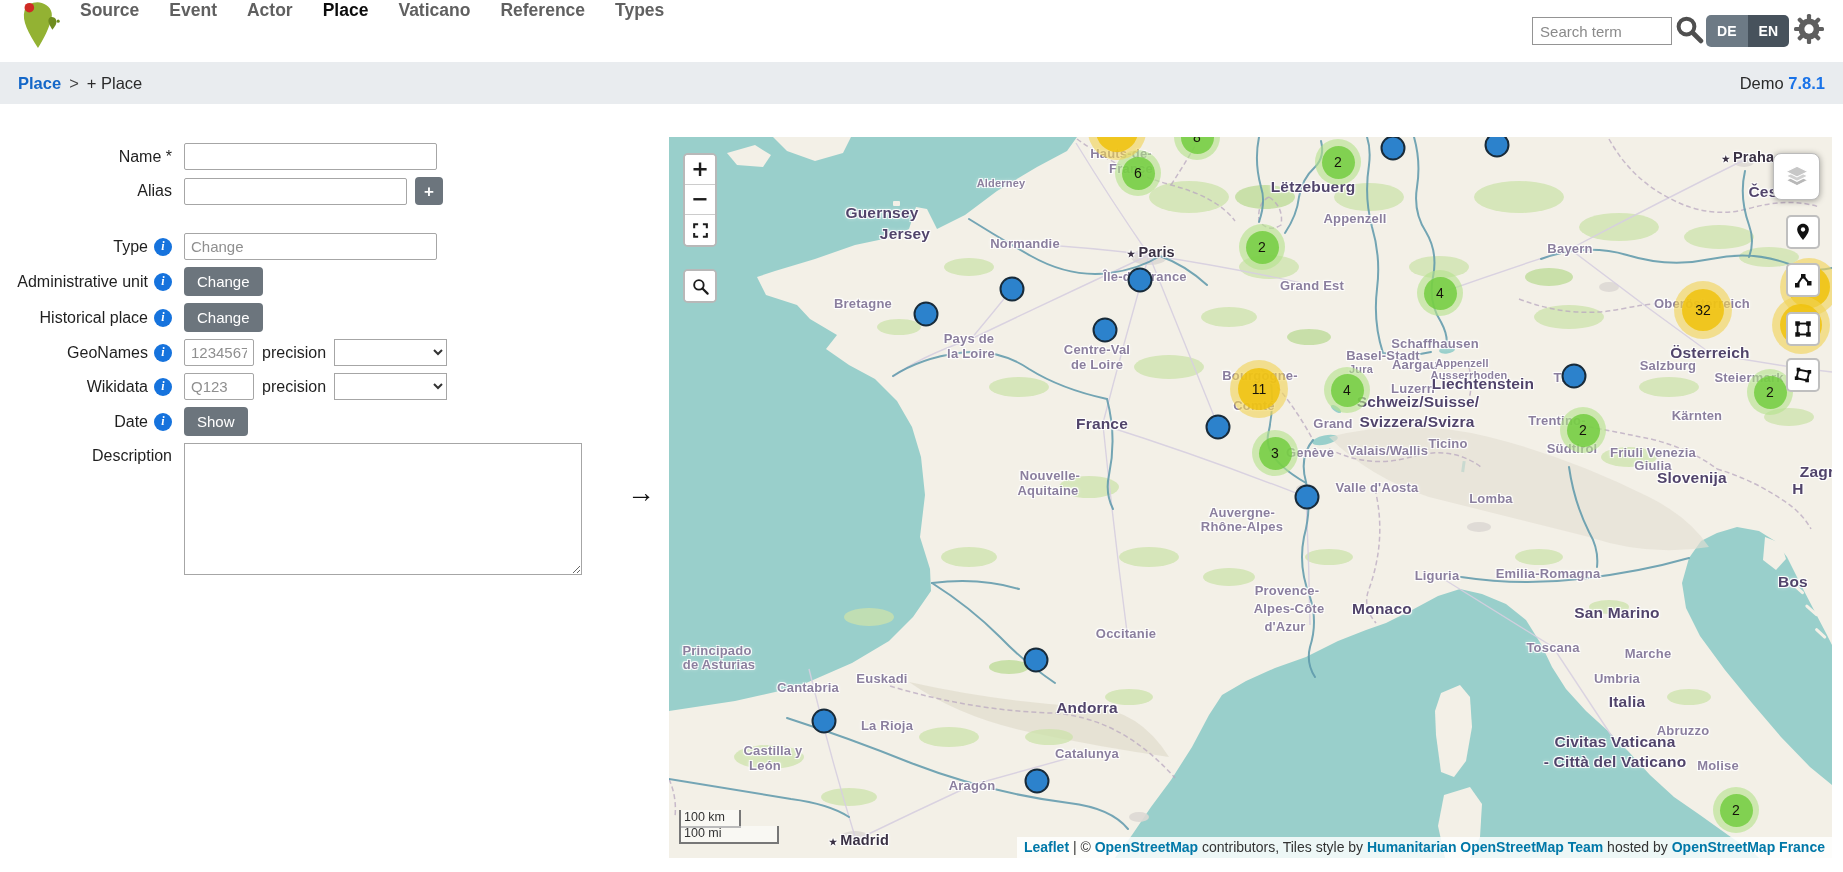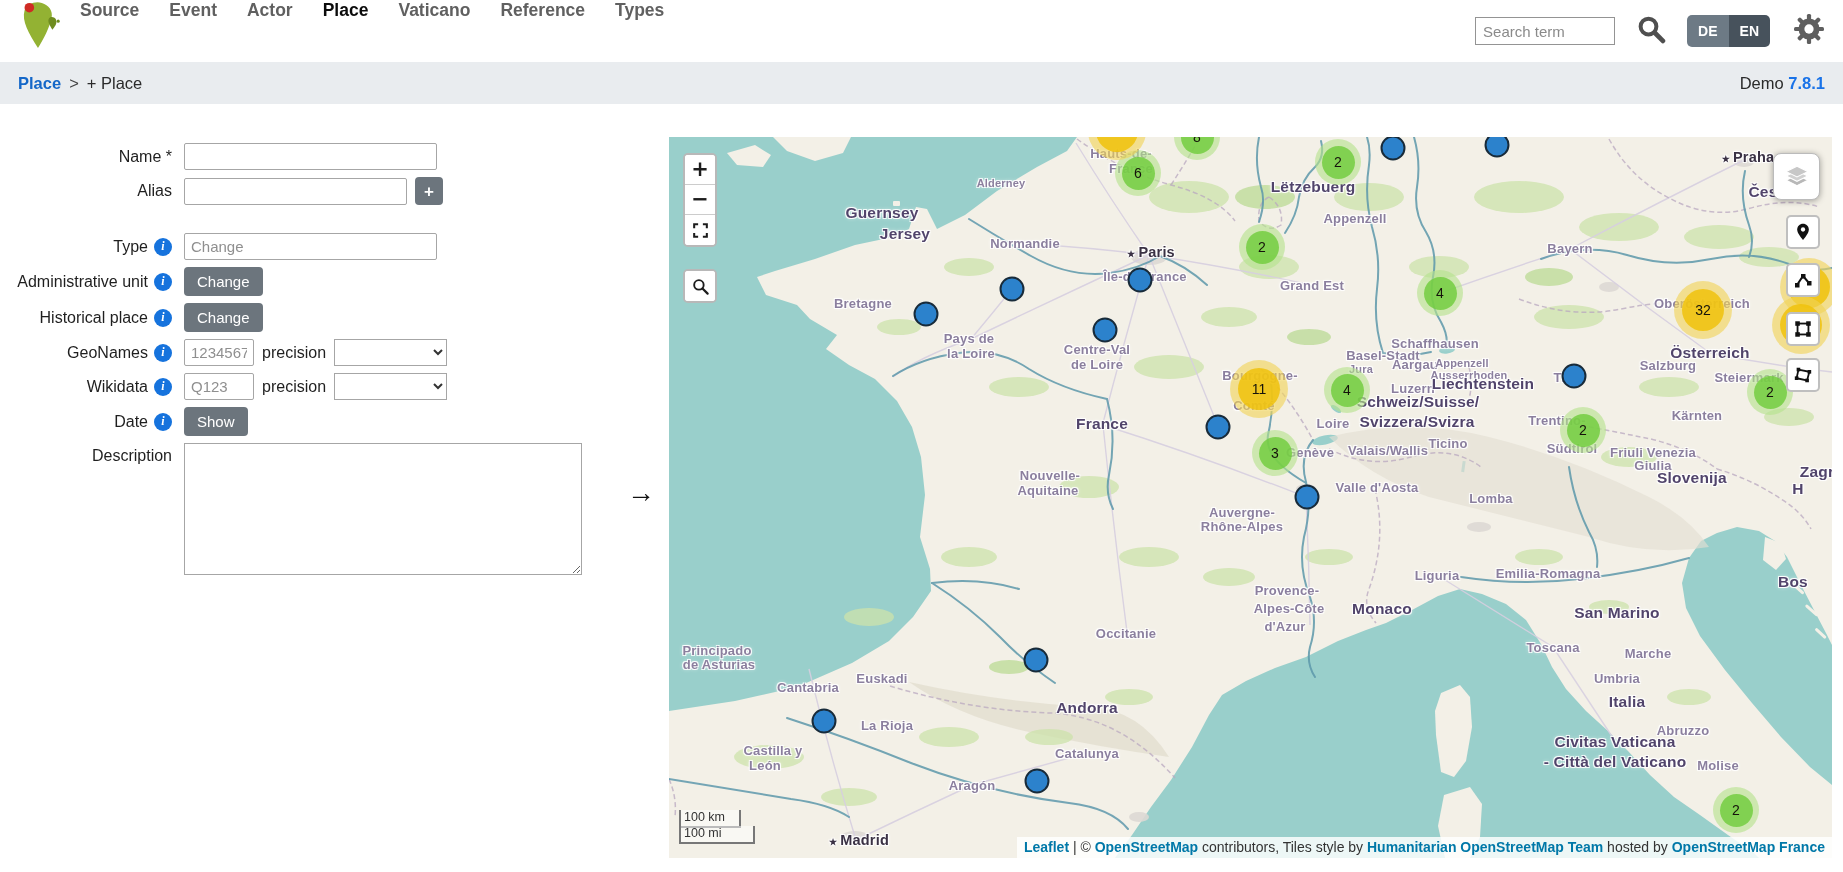--- a/index.html
+++ b/index.html
@@ -5,21 +5,21 @@
   * { margin:0; padding:0; box-sizing:border-box; }
   body { font-family:"Liberation Sans", sans-serif; background:#fff; }
   .page { position:relative; width:1843px; height:872px; overflow:hidden; background:#fff; }
 
   
   .topnav { position:absolute; left:0; top:0; width:1843px; height:76px; background:#fff; display:flex; align-items:flex-start; }
   .logo { margin:0 20px 0 16px; }
   .nav-items { display:flex; gap:30px; align-items:center; }
   .nav-item { font-size:17.5px; font-weight:700; color:#606060; cursor:pointer; }
   .nav-item.active { color:#0b0b0b; }
-  .nav-right { position:absolute; right:16px; top:0; height:62px; display:flex; align-items:center; gap:21px; }
+  .nav-right { position:absolute; right:16px; top:0; height:62px; display:flex; align-items:center; gap:2px; }
   .search-box { width:140px; height:28px; border:1px solid #949494; padding:0 7px; font:15px "Liberation Sans",sans-serif; color:#333; }
   .search-box::placeholder { color:#8a8a8a; }
   .lang-group { display:flex; border-radius:5px; overflow:hidden; }
   .lang-btn { color:#fff; font-size:14px; font-weight:700; padding:8px 11px; border:none; cursor:pointer; }
   .lang-de { background:#6d7a85; }
   .lang-en { background:#47525c; }
 
   
   .crumbbar { position:absolute; left:0; top:62px; width:1843px; height:42px; background:#e9ecef; display:flex; align-items:center; padding:0 18px; font-size:16.5px; color:#2b2b2b; }
   .crumb-link { color:#1467c8; font-weight:700; cursor:pointer; }
@@ -69,21 +69,21 @@
   .pt { position:absolute; width:25px; height:25px; border-radius:50%; background:#2c82cc; border:2.5px solid #182b3a; transform:translate(-50%,-50%); z-index:3; cursor:pointer; }
 
   .lctl { position:absolute; left:14px; z-index:5; width:34px; background:#fff; border:2px solid rgba(0,0,0,.28); border-radius:5px; overflow:hidden; }
   .lctl .b { width:30px; height:30px; display:flex; align-items:center; justify-content:center; font:700 21px/1 "DejaVu Sans",sans-serif; color:#1c1c1c; border-bottom:1px solid #ccc; cursor:pointer; background:#fff; }
   .lctl .b:last-child { border-bottom:none; }
   .rbtn { position:absolute; right:12px; z-index:5; background:#fff; border:2px solid rgba(0,0,0,.25); border-radius:5px; width:34px; height:34px; display:flex; align-items:center; justify-content:center; cursor:pointer; }
   .rbtn.layers { width:47px; height:47px; border:1px solid #bbb; border-radius:8px; box-shadow:0 1px 6px rgba(0,0,0,.35); }
 
   .scale { position:absolute; left:10px; bottom:14px; z-index:5; font-size:12.5px; color:#333; line-height:15px; }
   .skm { width:62px; border:2px solid #777; border-top:none; padding:0 3px 1px; background:rgba(255,255,255,.5); white-space:nowrap; }
-  .smi { width:76px; border:2px solid #777; border-top:none; margin-top:-2px; padding:0 3px 1px; background:rgba(255,255,255,.5); white-space:nowrap; }
+  .smi { width:100px; border:2px solid #777; border-top:none; margin-top:-2px; padding:0 3px 1px; background:rgba(255,255,255,.5); white-space:nowrap; }
 
   .attrib { position:absolute; right:0; bottom:0; z-index:6; background:rgba(255,255,255,.82); padding:2px 7px 3px; font-size:14px; color:#333; white-space:nowrap; }
   .attrib .alink { color:#0078A8; font-weight:700; cursor:pointer; }
 </style>
 </head>
 <body>
 
 <div class="page">
 
   <div class="topnav">
@@ -429,21 +429,21 @@
         <div class="map-label region" style="left: 766px; top: 206px;">Schaffhausen</div>
         <div class="map-label region" style="left: 714px; top: 218px;">Basel-Stadt</div>
         <div class="map-label region" style="left: 746px; top: 227px;">Aargau</div>
         <div class="map-label small" style="left: 692px; top: 232px;">Jura</div>
         <div class="map-label region" style="left: 744px; top: 251px;">Luzern</div>
         <div class="map-label small" style="left: 793px; top: 226px;">Appenzell</div>
         <div class="map-label small" style="left: 800px; top: 238px;">Ausserrhoden</div>
         <div class="map-label country" style="left: 814px; top: 247px;">Liechtenstein</div>
         <div class="map-label country" style="left: 749px; top: 265px;">Schweiz/Suisse/</div>
         <div class="map-label country" style="left: 748px; top: 285px;">Svizzera/Svizra</div>
-        <div class="map-label region" style="left: 664px; top: 286px;">Loire</div>
+        <div class="map-label region" style="left: 664px; top: 286px;">Grand</div>
         <div class="map-label region" style="left: 641px; top: 315px;">Genève</div>
         <div class="map-label region" style="left: 719px; top: 313px;">Valais/Wallis</div>
         <div class="map-label region" style="left: 779px; top: 306px;">Ticino</div>
         <div class="map-label region" style="left: 708px; top: 350px;">Valle d'Aosta</div>
         <div class="map-label region" style="left: 822px; top: 361px;">Lomba</div>
         <div class="map-label region" style="left: 899px; top: 240px;">Tirol</div>
         <div class="map-label region" style="left: 999px; top: 228px;">Salzburg</div>
         <div class="map-label country" style="left: 1041px; top: 216px;">Österreich</div>
         <div class="map-label region" style="left: 1033px; top: 166px;">Oberösterreich</div>
         <div class="map-label region" style="left: 1080px; top: 240px;">Steiermark</div>

